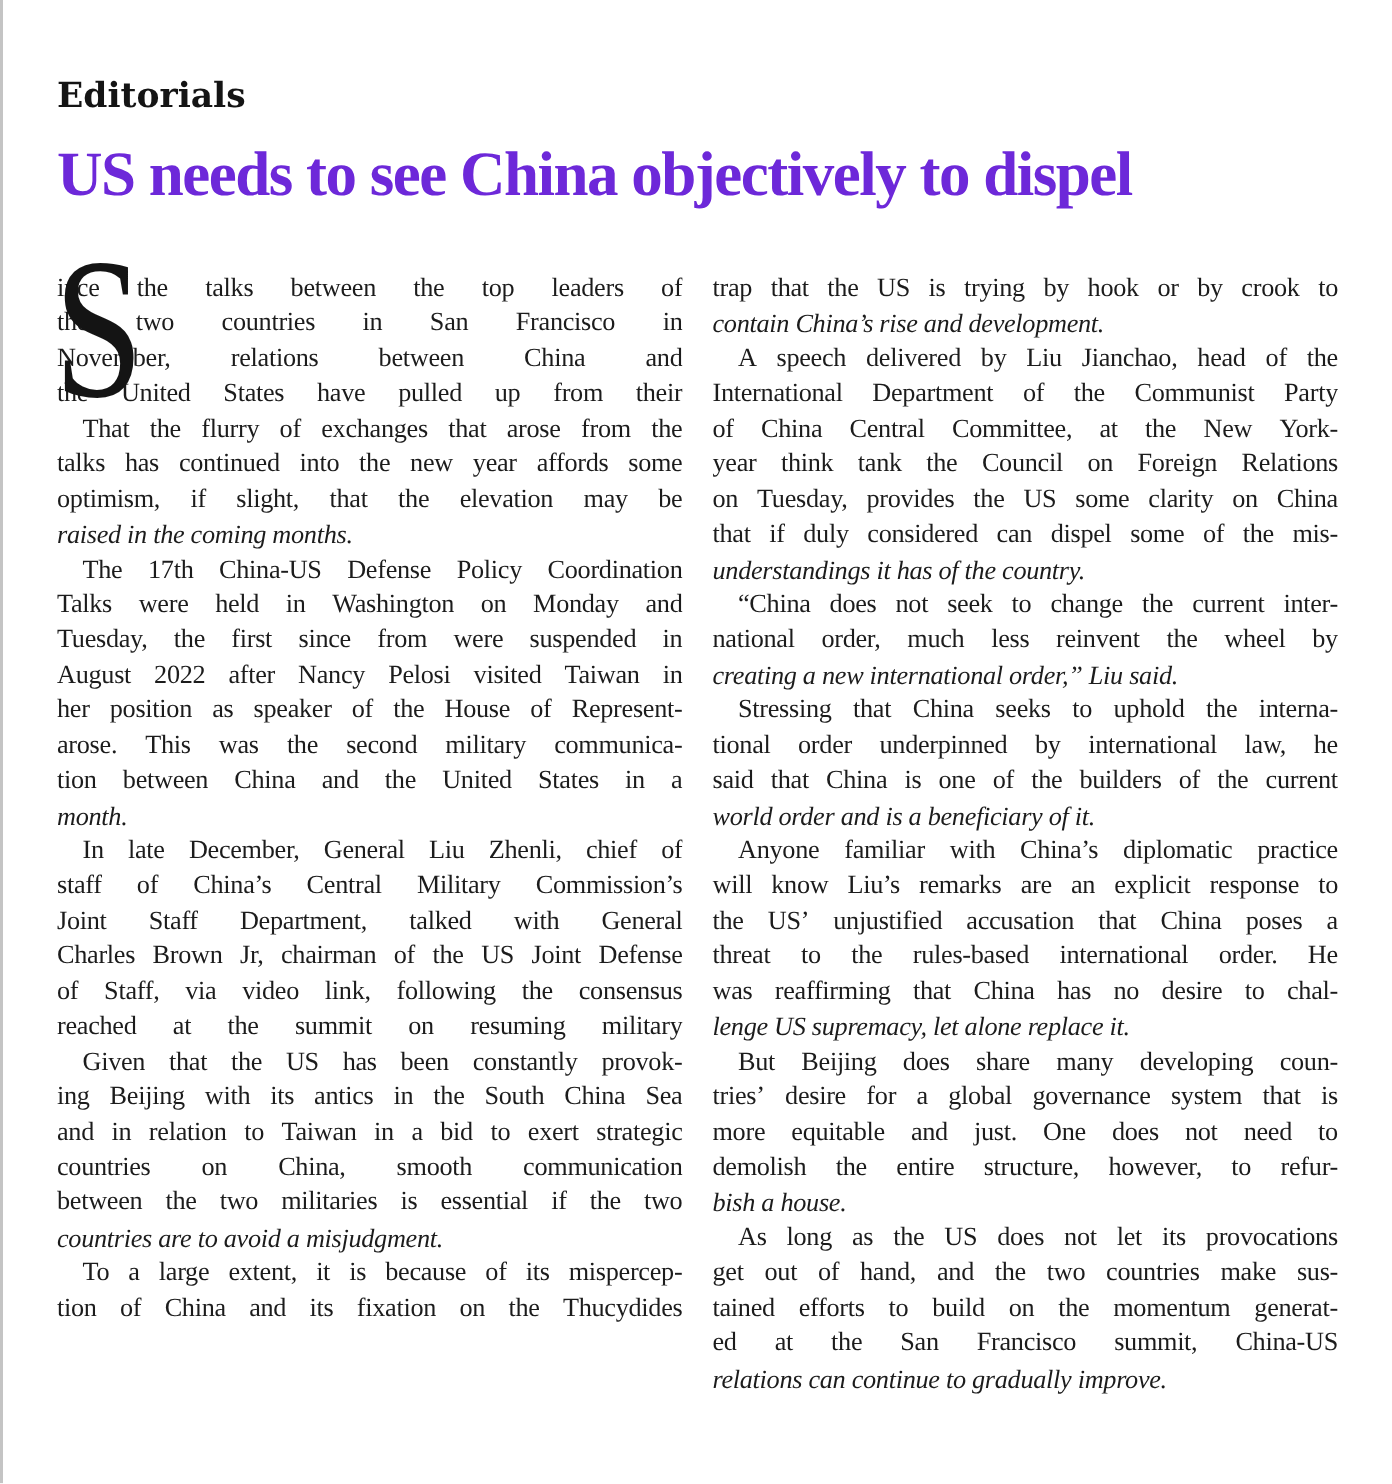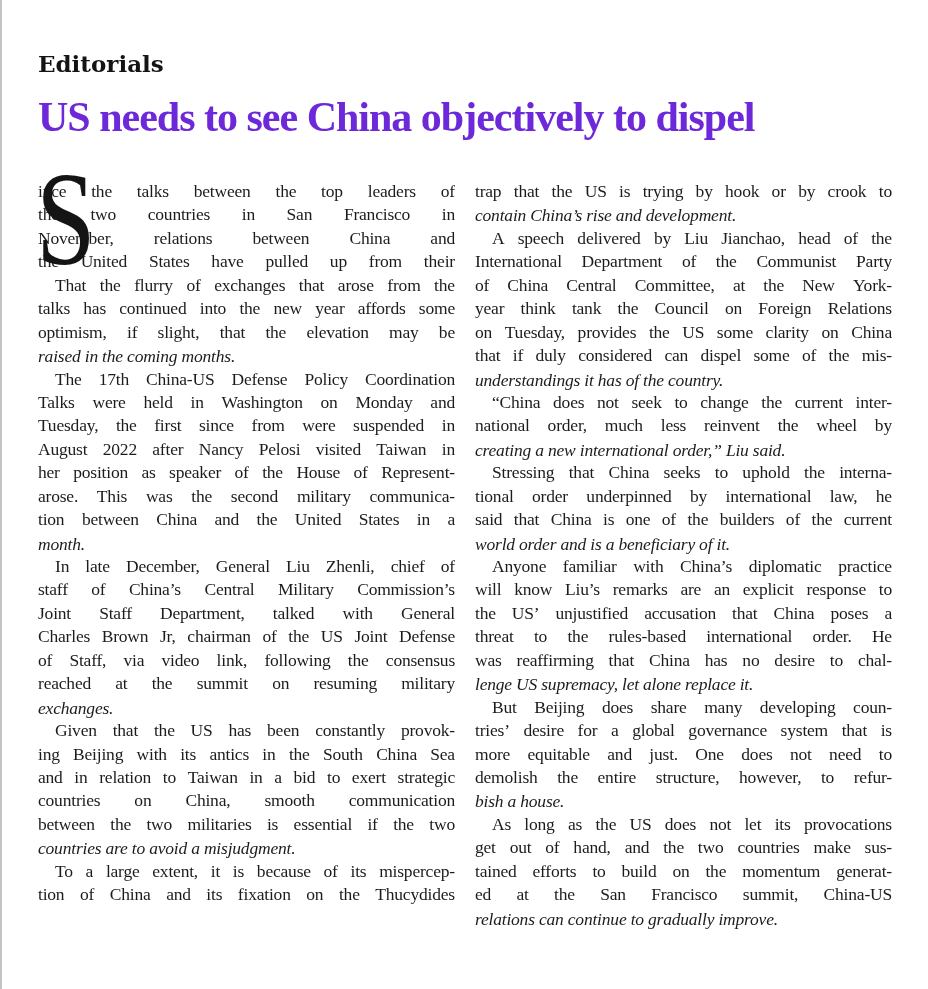--- a/index.html
+++ b/index.html
@@ -279,21 +279,20 @@
             </div>
             <div class="line">
               <span class="w">reached</span>
               <span class="w">at</span>
               <span class="w">the</span>
               <span class="w">summit</span>
               <span class="w">on</span>
               <span class="w">resuming</span>
               <span class="w">military</span>
             </div>
-            <div class="line last">exchanges.</div>
           </div>
           <div class="para">
             <div class="line indent">
               <span class="w">Given</span>
               <span class="w">that</span>
               <span class="w">the</span>
               <span class="w">US</span>
               <span class="w">has</span>
               <span class="w">been</span>
               <span class="w">constantly</span>

